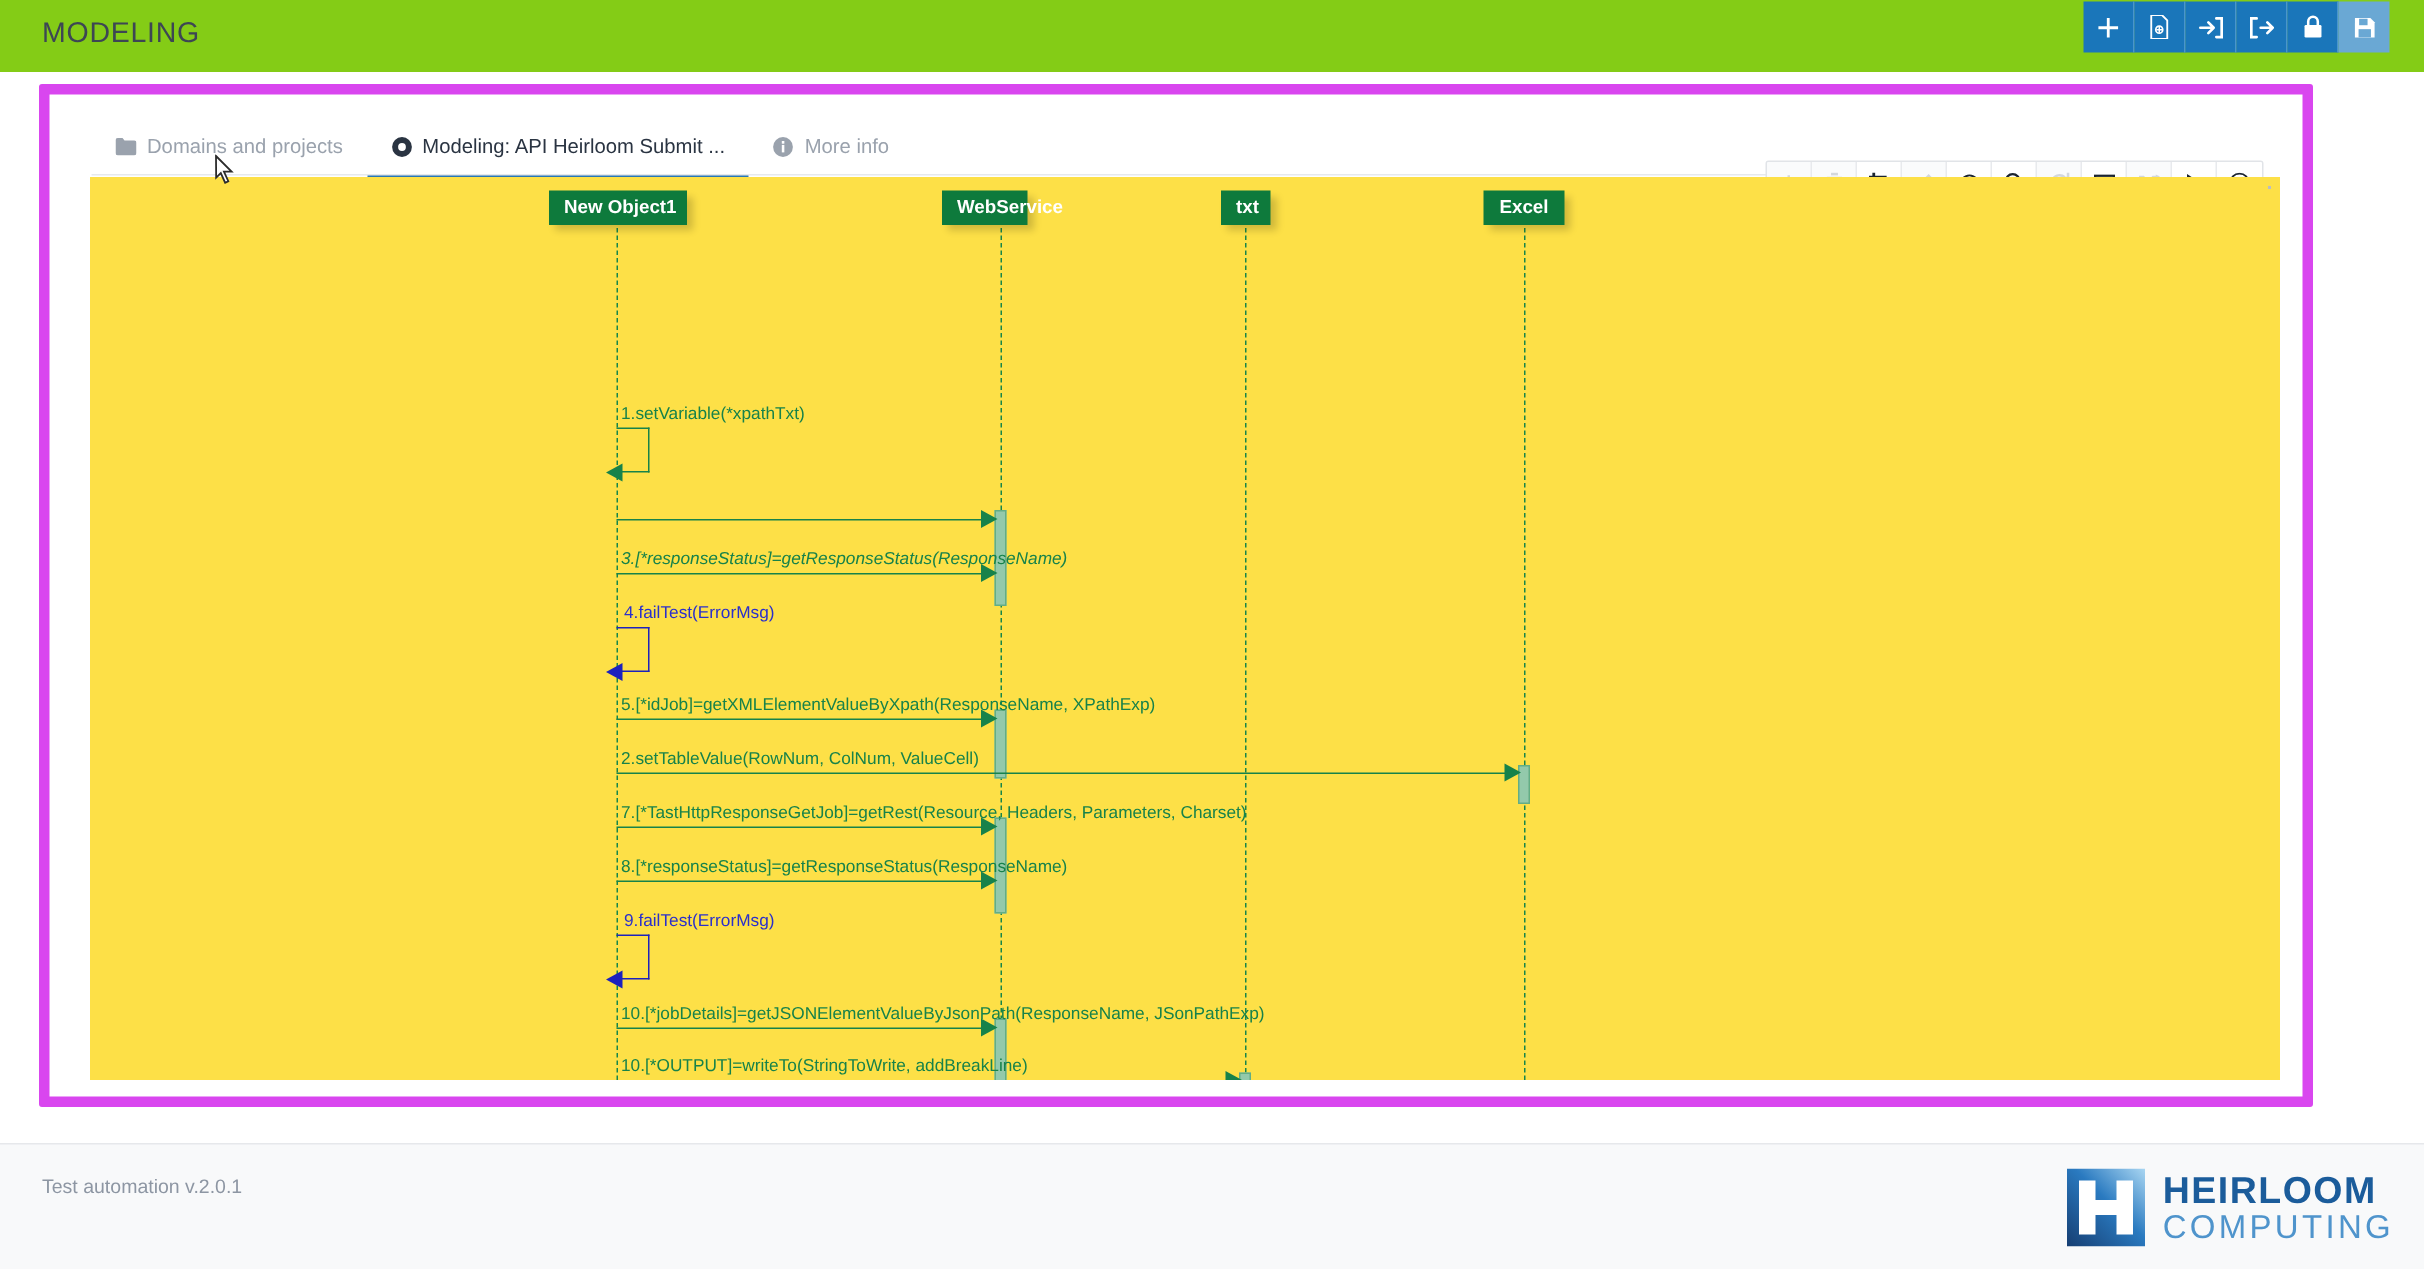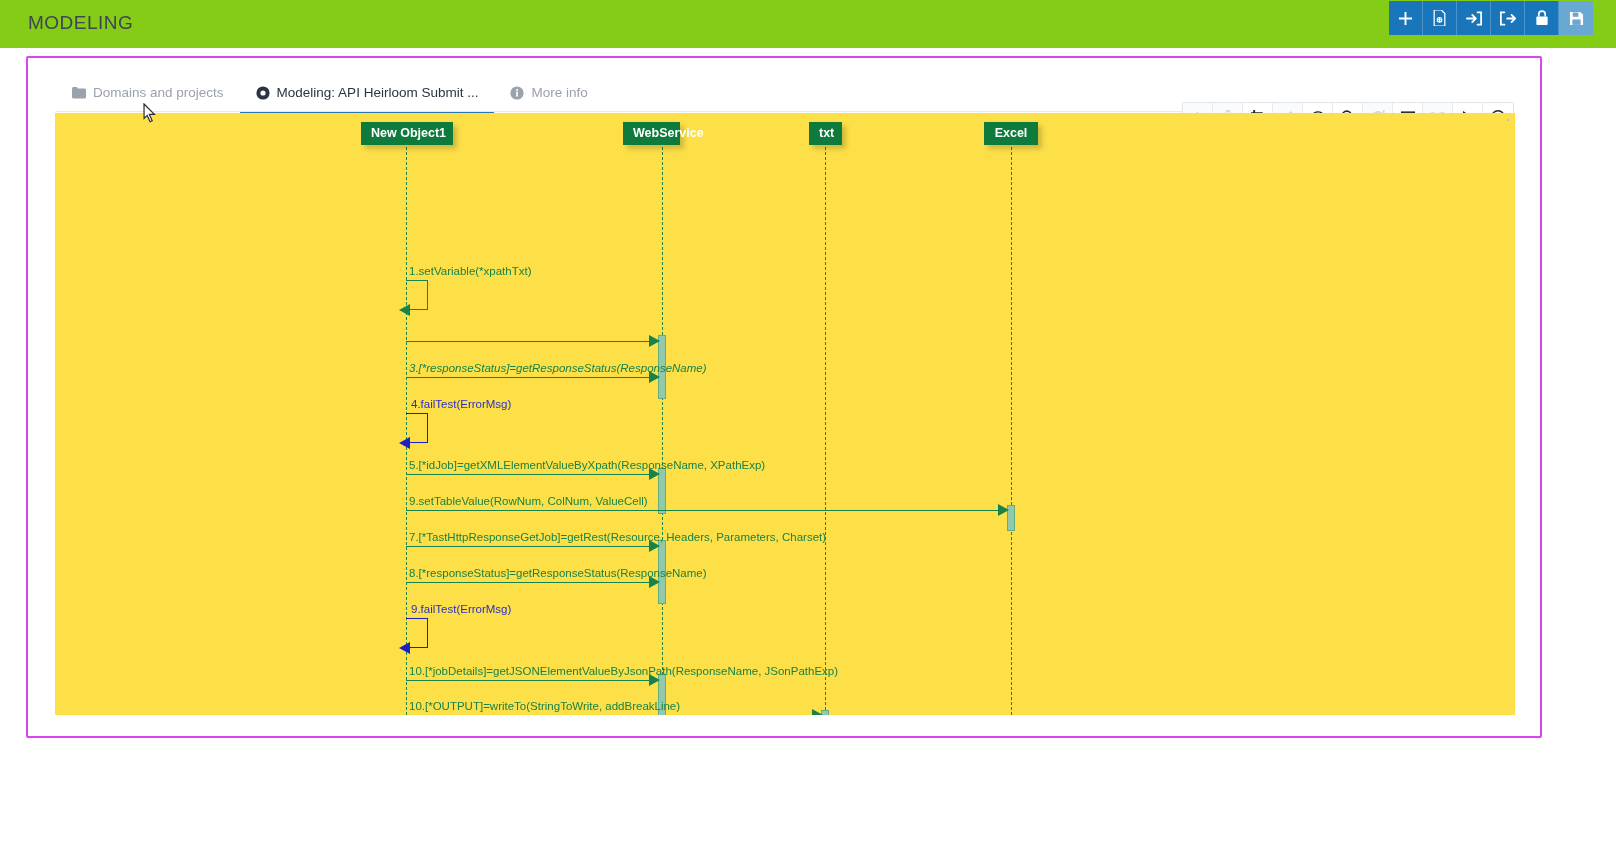--- a/index.html
+++ b/index.html
@@ -33,21 +33,21 @@
     color: #ffffff; cursor: pointer;
   }
   .topbtn:last-child { border-right: none; background: #6aa8d4; }
   .topbtn svg { display: block; }
 
   
   .panel {
     position: absolute; left: 26px; top: 56px;
     width: 1516px; height: 682px;
     background: #ffffff;
-    border: 2px solid #d946ef;
+    border: 7px solid #d946ef;
     border-radius: 2px;
   }
 
   
   .tabs {
     position: absolute; left: 28px; top: 6px; height: 48px;
     display: flex; align-items: flex-end;
   }
   .tab {
     display: flex; align-items: center; gap: 7px;
@@ -345,21 +345,21 @@
       <div class="arrow-r" style="left:594px; top:258px;"></div>
 
       <div class="msg-label blue" style="left:356px; top:285px;">4.failTest(ErrorMsg)</div>
       <div class="self blue" style="left:351px; top:300px; width:22px; height:30px;"></div>
       <div class="arrow-l blue" style="left:344px; top:324px;"></div>
 
       <div class="msg-label" style="left:354px; top:346px;">5.[*idJob]=getXMLElementValueByXpath(ResponseName, XPathExp)</div>
       <div class="msg-line" style="left:351px; top:361px; width:250px;"></div>
       <div class="arrow-r" style="left:594px; top:355px;"></div>
 
-      <div class="msg-label" style="left:354px; top:382px;">9.setTableValue(RowNum, ColNum, ValueCell)</div>
+      <div class="msg-label" style="left:354px; top:382px;">2.setTableValue(RowNum, ColNum, ValueCell)</div>
       <div class="msg-line" style="left:351px; top:397px; width:599px;"></div>
       <div class="arrow-r" style="left:943px; top:391px;"></div>
 
       <div class="msg-label" style="left:354px; top:418px;">7.[*TastHttpResponseGetJob]=getRest(Resource, Headers, Parameters, Charset)</div>
       <div class="msg-line" style="left:351px; top:433px; width:250px;"></div>
       <div class="arrow-r" style="left:594px; top:427px;"></div>
 
       <div class="msg-label" style="left:354px; top:454px;">8.[*responseStatus]=getResponseStatus(ResponseName)</div>
       <div class="msg-line" style="left:351px; top:469px; width:250px;"></div>
       <div class="arrow-r" style="left:594px; top:463px;"></div>
@@ -378,14 +378,35 @@
 
     </div>
   </div>
 
   <div class="cursor">
     <svg width="14" height="20" viewBox="0 0 14 20">
       <path d="M1 1l10.4 10.4H6.3l2.9 6.4-2.1 1-2.9-6.4-3.1 3z" fill="#ffffff" stroke="#2b2b2b" stroke-width="1.2"></path>
     </svg>
   </div>
 
+  <div class="footer">
+    <div class="foot-text">Test automation v.2.0.1</div>
+
+    <div class="logo">
+      <svg width="52" height="52" viewBox="0 0 52 52">
+        <defs>
+          <linearGradient id="lg" x1="0" y1="1" x2="1" y2="0">
+            <stop offset="0" stop-color="#163e72"></stop>
+            <stop offset="0.55" stop-color="#2a7ac0"></stop>
+            <stop offset="1" stop-color="#a9d6f2"></stop>
+          </linearGradient>
+        </defs>
+        <rect x="0" y="0" width="52" height="52" fill="url(#lg)"></rect>
+        <path d="M8 8h11v13h14V8h11v36H33V31H19v13H8z" fill="#ffffff"></path>
+      </svg>
+      <div class="logo-words">
+        <span class="logo-w1">HEIRLOOM</span>
+        <span class="logo-w2">COMPUTING</span>
+      </div>
+    </div>
+  </div>
 
 </div>
 
 </body></html>

